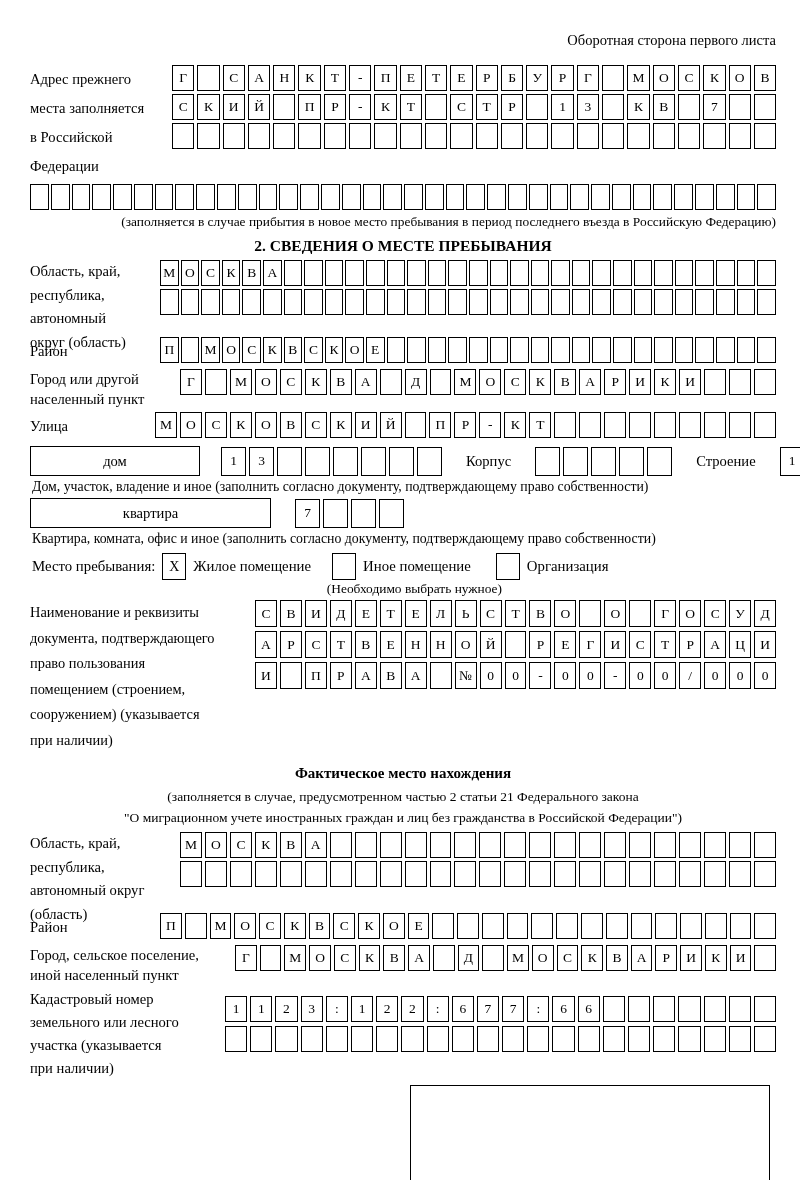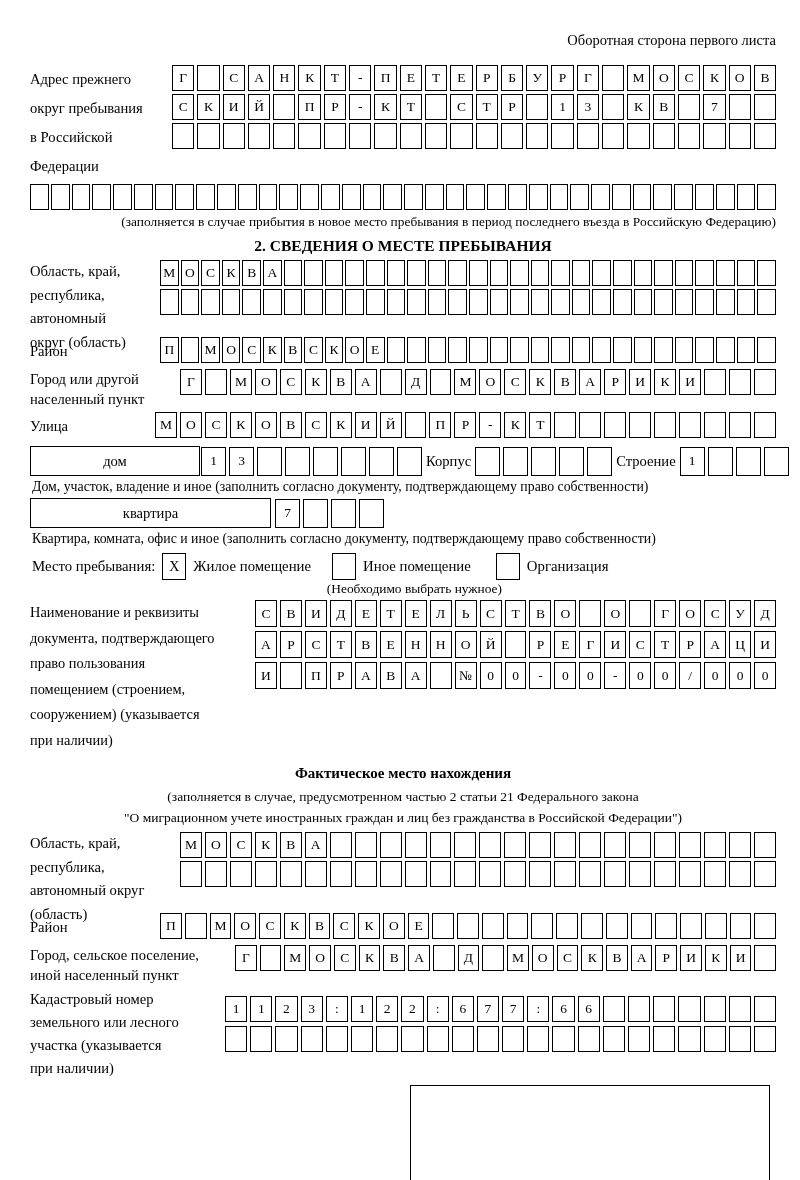--- a/index.html
+++ b/index.html
@@ -36,21 +36,21 @@
 
   .note-center { text-align: right; font-size: 13.4px; margin: 4px 0 2px 0; }
   .note-left { font-size: 13.8px; margin: 3px 0 2px 2px; }
   .h-title { text-align: center; font-weight: bold; font-size: 15.5px; margin: 7px 0 5px 0; }
 
   .bigbox {
     border: 1.5px solid #000; height: 30px;
     display: flex; align-items: center; justify-content: center;
     font-size: 14.6px; flex: 0 0 auto;
   }
-  .domrow { display: flex; align-items: center; margin: 5px 0 2px 0; gap: 1px; }
+  .domrow { display: flex; align-items: center; margin: 5px 0 2px 0; gap: 21px; }
   .inl-lbl { font-size: 14.6px; padding: 0 3px; }
 
   .stay-row { display: flex; align-items: center; gap: 7px; margin: 6px 0 1px 2px; font-size: 14.8px; }
   .cb {
     width: 24px; height: 27px; border: 1.5px solid #000; flex: 0 0 auto;
     display: flex; align-items: center; justify-content: center; font-size: 14px;
   }
   .stay-note { font-size: 13.4px; text-align: right; width: 300px; margin-left: 172px; margin-bottom: 3px; }
 
   .fact-note { text-align: center; font-size: 13.5px; line-height: 20.5px; margin-bottom: 4px; }
@@ -61,21 +61,21 @@
 </head>
 <body>
 
 <div class="sheet">
 
   <div class="top-note">Оборотная сторона первого листа</div>
 
   <div class="frow">
     <div class="lbl" style="width:142px">
         <div>Адрес прежнего</div>
-        <div>округ пребывания</div>
+        <div>места заполняется</div>
         <div>в Российской</div>
         <div>Федерации</div>
       </div>
     <div class="rowstack">
       <div class="cells">
           <span class="cell">Г</span>
           <span class="cell"></span>
           <span class="cell">С</span>
           <span class="cell">А</span>
           <span class="cell">Н</span>

